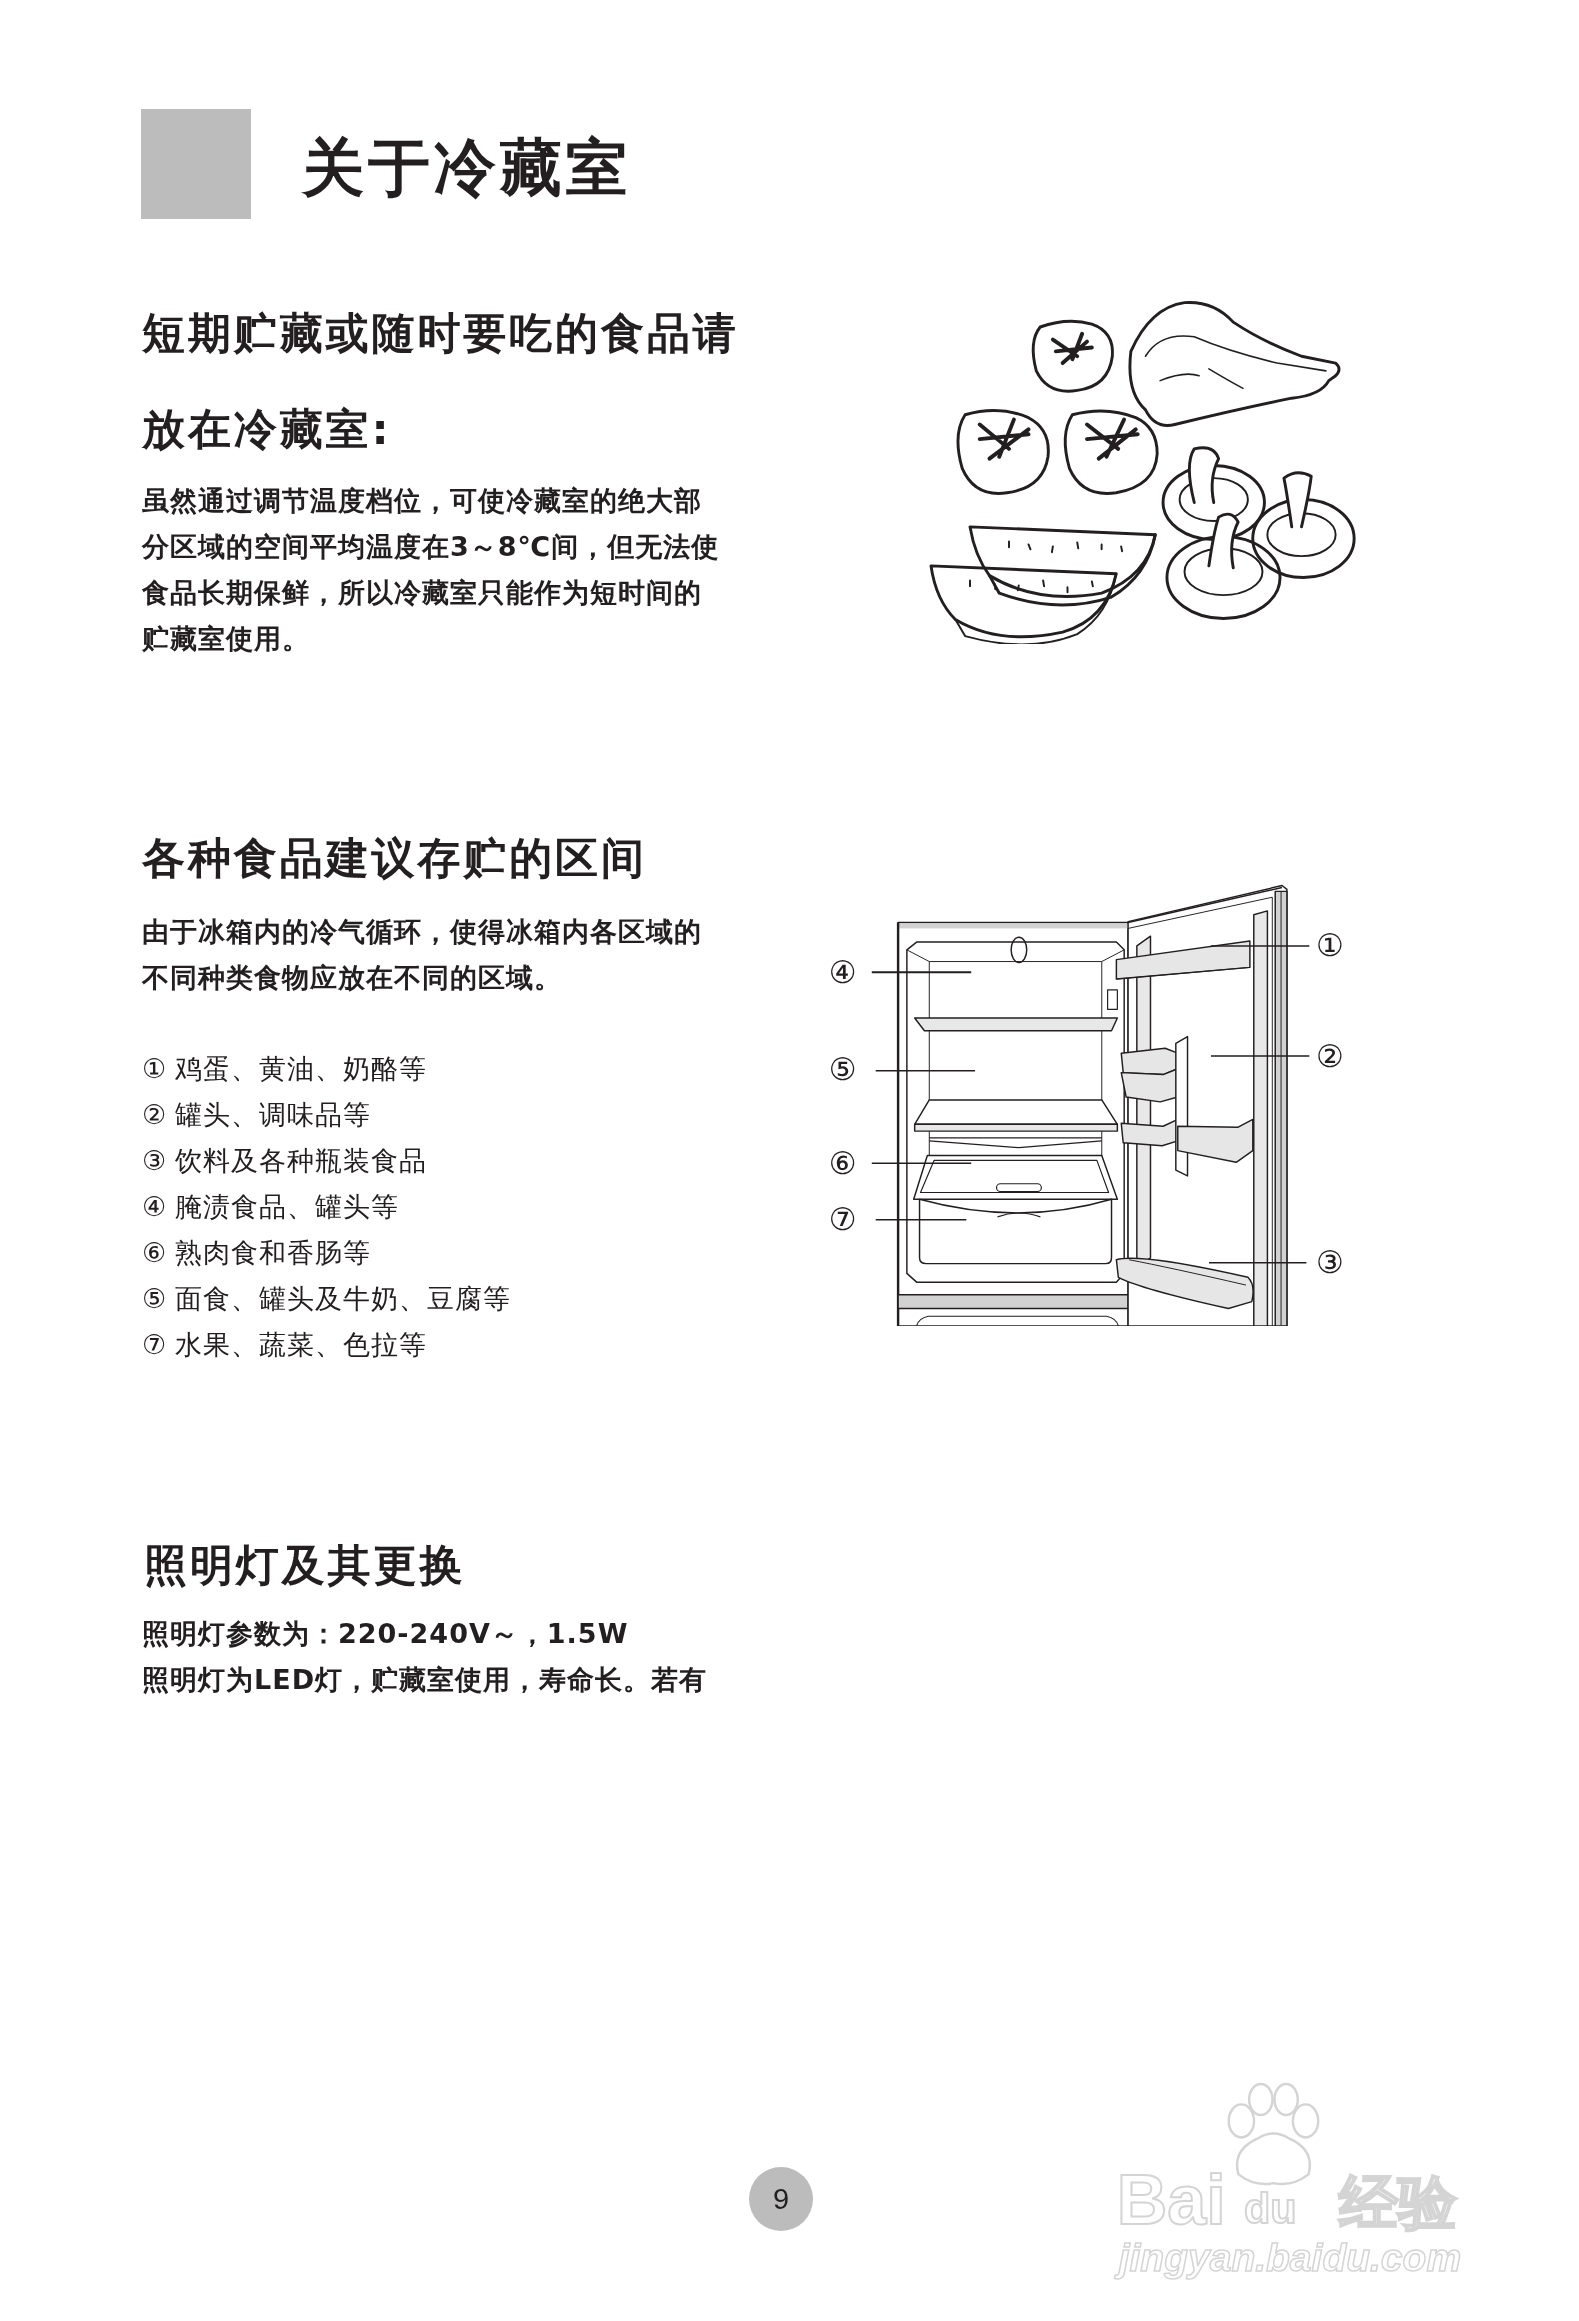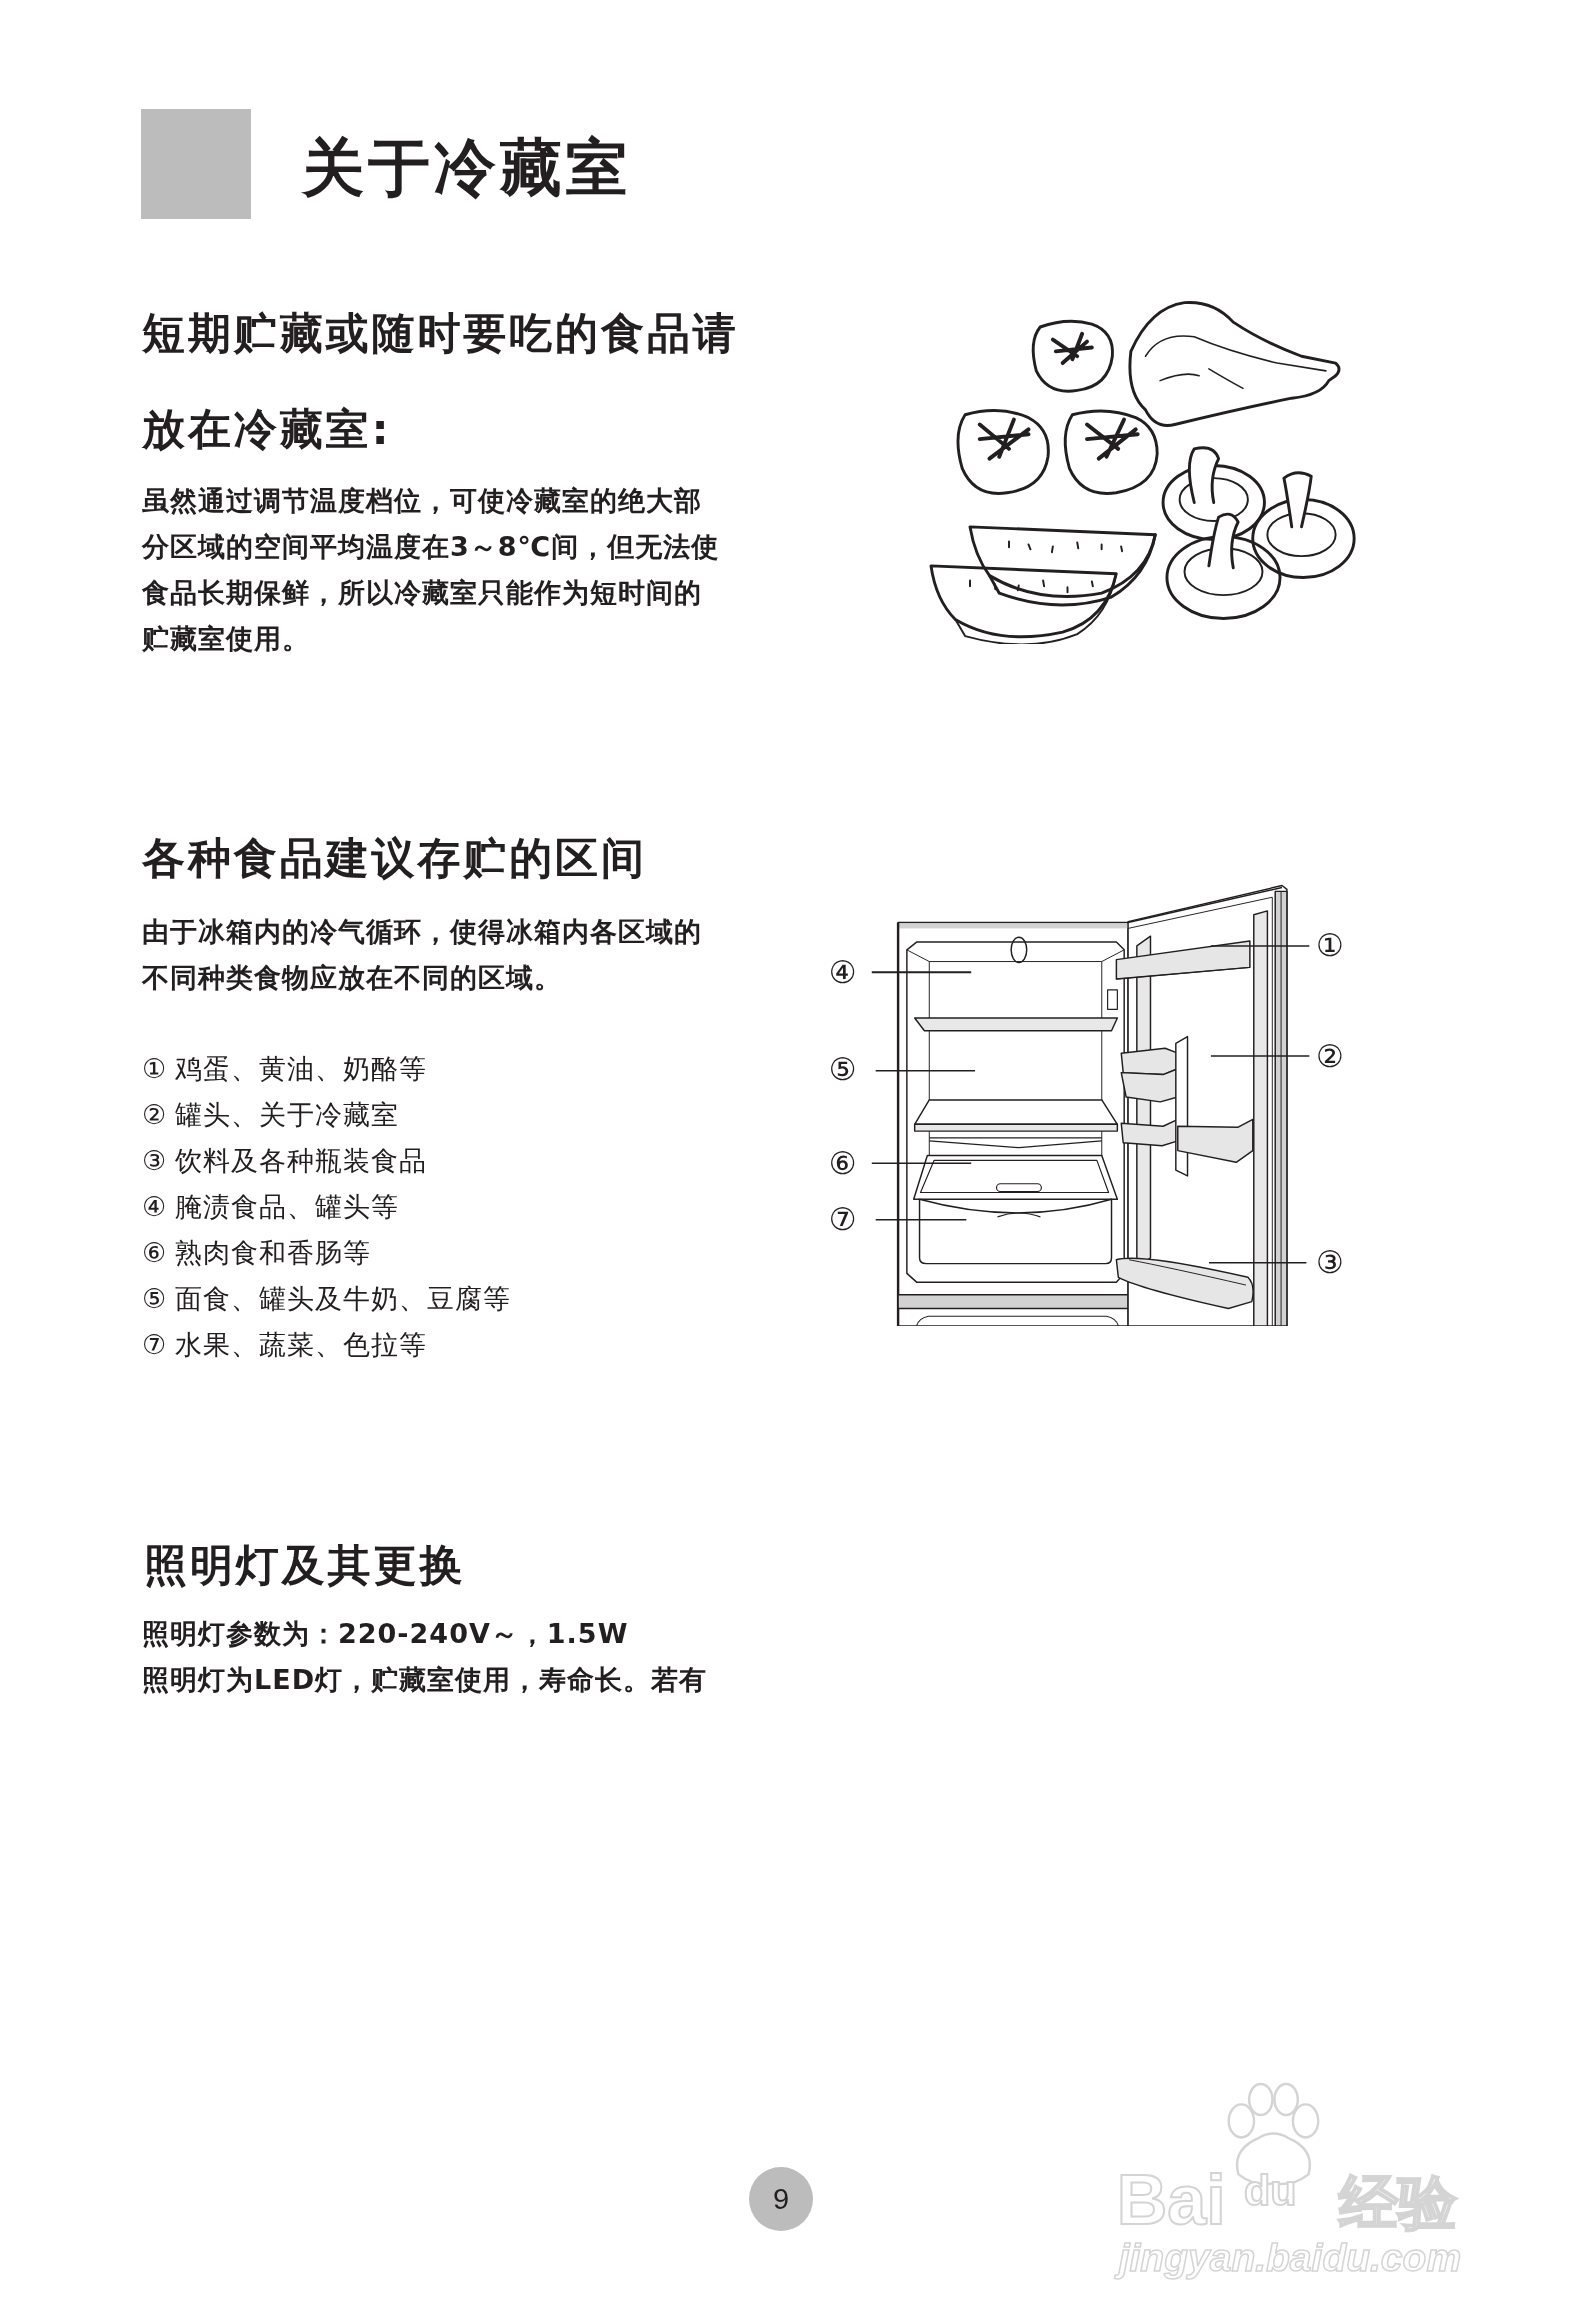--- a/index.html
+++ b/index.html
@@ -98,21 +98,21 @@
 </svg>
 
 <div class="abs h2 sec2-h">各种食品建议存贮的区间</div>
 <div class="abs body-text sec2-body">
   <p>由于冰箱内的冷气循环，使得冰箱内各区域的</p>
   <p>不同种类食物应放在不同的区域。</p>
 </div>
 
 <div class="abs zone-list">
   <div class="item"><span class="num">①</span><span>鸡蛋、黄油、奶酪等</span></div>
-  <div class="item"><span class="num">②</span><span>罐头、关于冷藏室</span></div>
+  <div class="item"><span class="num">②</span><span>罐头、调味品等</span></div>
   <div class="item"><span class="num">③</span><span>饮料及各种瓶装食品</span></div>
   <div class="item"><span class="num">④</span><span>腌渍食品、罐头等</span></div>
   <div class="item"><span class="num">⑥</span><span>熟肉食和香肠等</span></div>
   <div class="item"><span class="num">⑤</span><span>面食、罐头及牛奶、豆腐等</span></div>
   <div class="item"><span class="num">⑦</span><span>水果、蔬菜、色拉等</span></div>
 </div>
 
 <div class="abs fridge">
   <svg width="624" height="458" viewBox="0 0 640 470" fill="none" stroke="#231f20" stroke-width="1.5" stroke-linejoin="round" style="position:absolute;left:0;top:0;">
 
@@ -198,17 +198,17 @@
 
 <div class="abs watermark">
   <svg width="117" height="107" viewBox="0 0 120 110" style="position:absolute;left:107px;top:0;" fill="#fff" stroke="#d4d4d4" stroke-width="2.5">
     <ellipse cx="28" cy="40" rx="13" ry="17"></ellipse>
     <ellipse cx="48" cy="18" rx="12" ry="16"></ellipse>
     <ellipse cx="74" cy="18" rx="12" ry="16"></ellipse>
     <ellipse cx="94" cy="40" rx="13" ry="17"></ellipse>
     <path d="M25 95 Q18 70 45 58 Q61 48 77 58 Q104 70 97 95 Q80 108 61 104 Q42 108 25 95 Z"></path>
   </svg>
   <span class="wm-text" style="left:9.8px;top:78px;font-size:70px;">Bai</span>
-  <span class="wm-text" style="left:137px;top:84px;font-size:43px;">du</span>
+  <span class="wm-text" style="left:137px;top:102px;font-size:43px;">du</span>
   <span class="wm-text" style="left:232px;top:82px;font-size:59px;">经验</span>
   <span class="wm-text" style="left:11.7px;top:154px;font-size:39px;font-style:italic;-webkit-text-stroke:1.5px #d4d4d4;">jingyan.baidu.com</span>
 </div>
 
 
 </body></html>

